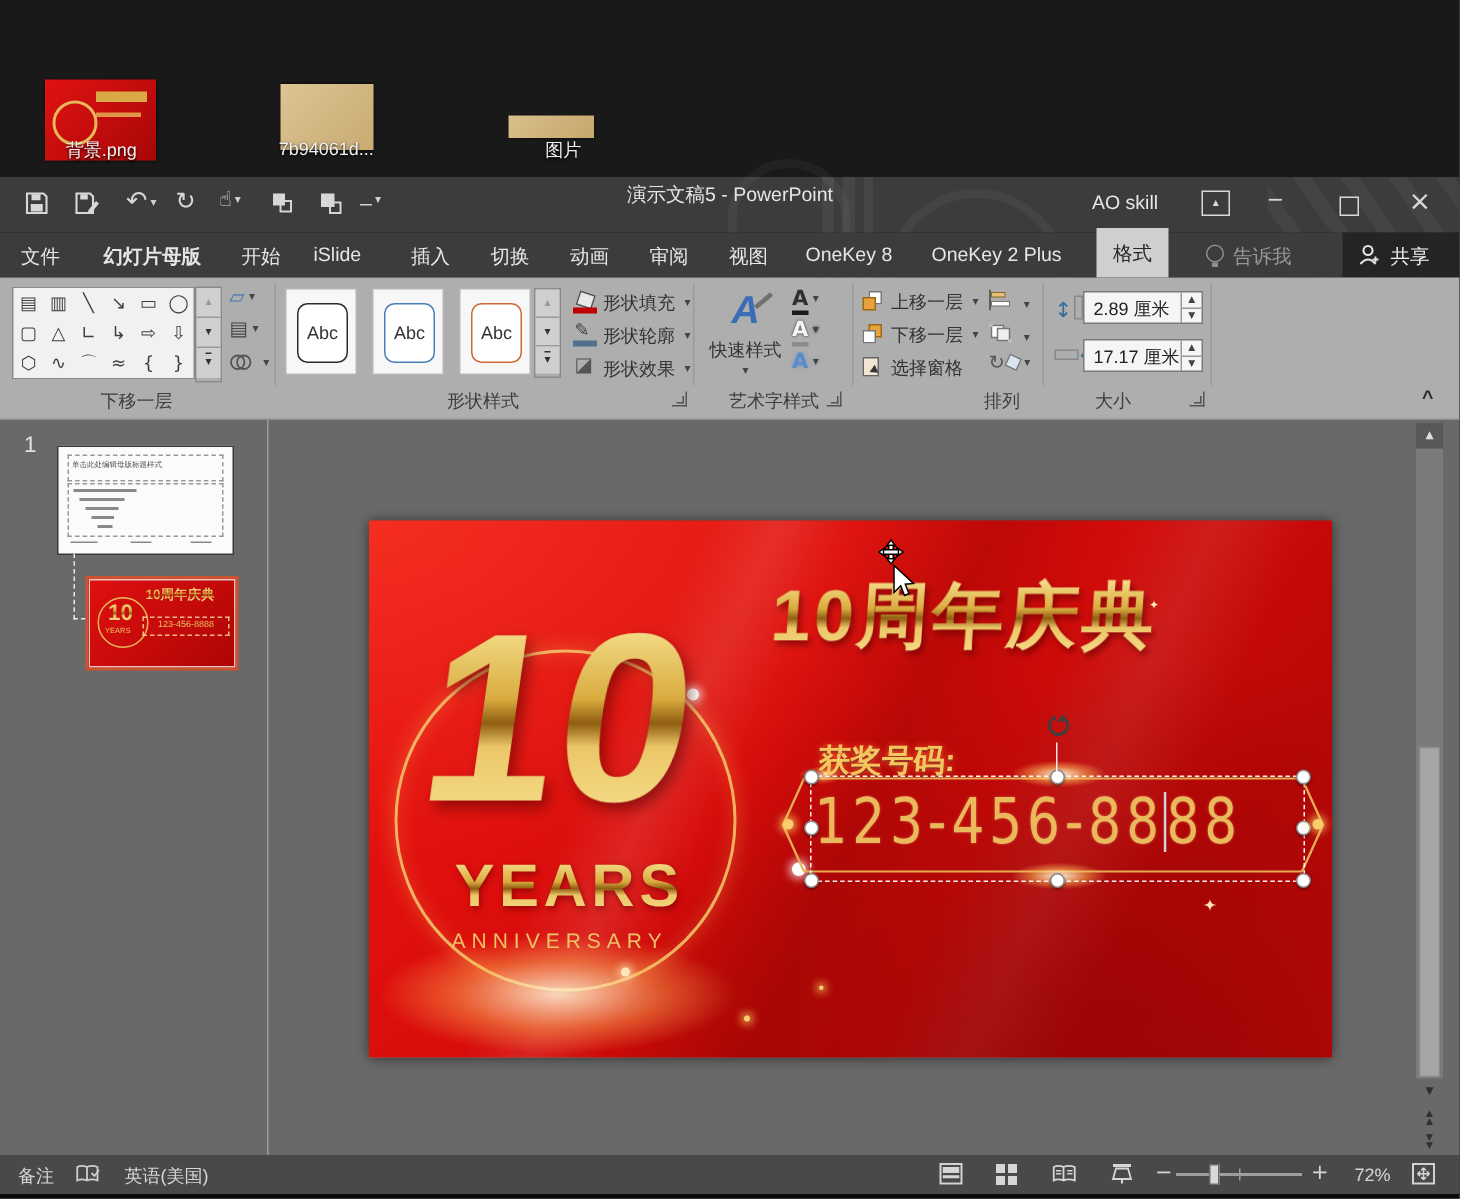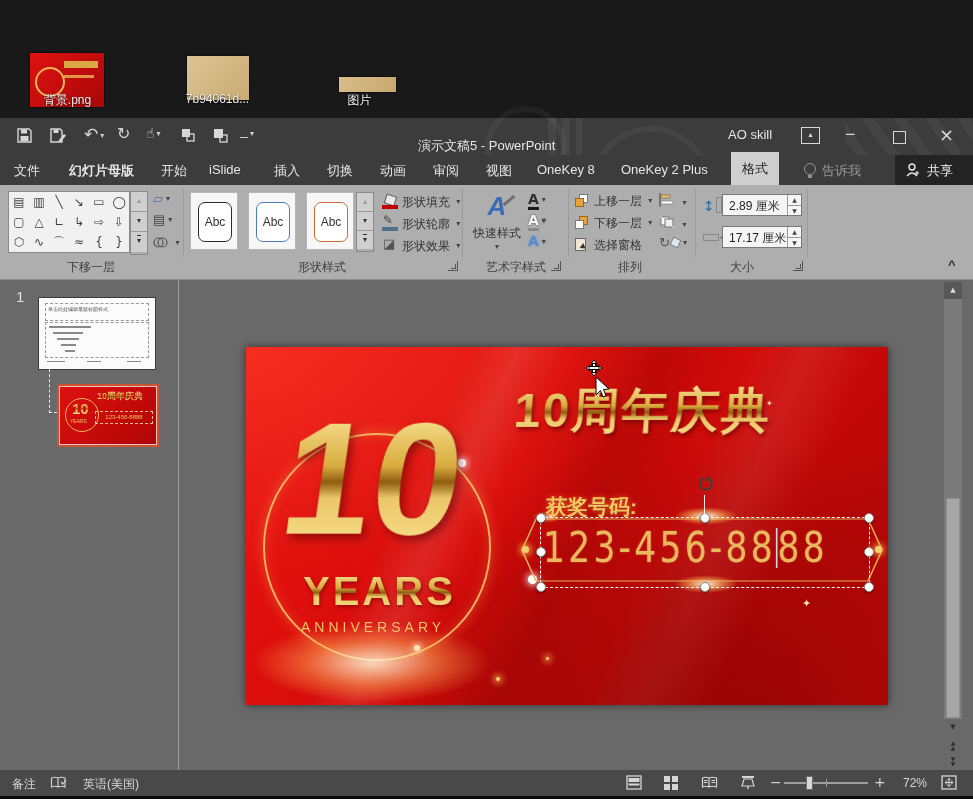--- a/index.html
+++ b/index.html
@@ -76,21 +76,21 @@
   <div class="dlabel abs" style="left:10px;top:92px;width:115px;">背景.png</div>
 
   <div class="abs" style="left:170px;top:50px;width:95px;height:60px;">
     <div class="abs" style="left:17px;top:6px;width:62px;height:44px;background:linear-gradient(135deg,#dcc494,#c9ab72);box-shadow:0 0 2px #000;"></div>
   </div>
   <div class="dlabel abs" style="left:160px;top:92px;width:115px;">7b94061d...</div>
 
   <div class="abs" style="left:320px;top:50px;width:95px;height:60px;">
     <div class="abs" style="left:19px;top:27px;width:57px;height:15px;background:linear-gradient(135deg,#d9bf8c,#c6a76d);box-shadow:0 0 2px #000;"></div>
   </div>
-  <div class="dlabel abs" style="left:312px;top:92px;width:95px;">图片</div>
+  <div class="dlabel abs" style="left:328px;top:92px;width:95px;">图片</div>
 </div>
 
 <div id="titlebar" class="abs">
   <div class="wm" style="left:485px;top:-12px;width:70px;height:70px;"></div>
   <div class="wm" style="left:590px;top:8px;width:110px;height:110px;"></div>
   <div class="abs" style="left:548px;top:0;width:34px;height:67px;background:repeating-linear-gradient(90deg,rgba(255,255,255,.05) 0 8px,transparent 8px 14px);"></div>
   <div class="abs" style="left:845px;top:0;width:128px;height:67px;background:repeating-linear-gradient(55deg,rgba(255,255,255,.04) 0 10px,transparent 10px 26px);"></div>
 
   <span class="qicon" style="left:16px;top:9px;">
     <svg width="17" height="17" viewBox="0 0 17 17">
@@ -116,21 +116,21 @@
       </svg>
   </span>
   <span class="qicon" style="left:212px;top:9px;">
     <svg width="17" height="16" viewBox="0 0 17 16">
         <rect x="2" y="2" width="9" height="9" fill="#d8d8d8"></rect>
         <rect x="8" y="8" width="7" height="7" fill="none" stroke="#d8d8d8" stroke-width="1.3"></rect>
       </svg>
   </span>
   <span class="qicon ddl" style="left:240px;top:6px;"><span style="display:inline-block;width:8px;border-top:1px solid #cfcfcf;"></span></span>
 
-  <span class="ttext abs" style="left:418px;top:19px;">演示文稿5 - PowerPoint</span>
+  <span class="ttext abs" style="left:418px;top:3px;">演示文稿5 - PowerPoint</span>
   <span class="ttext abs" style="left:728px;top:9px;text-align:center;">AO skill</span>
 
   <span class="abs" style="left:801px;top:9px;width:17px;height:15px;border:1px solid #d8d8d8;text-align:center;line-height:13px;font-size:8px;color:#d8d8d8;">▴</span>
   <span class="abs g" style="left:846px;top:8px;color:#d8d8d8;font-size:14px;">─</span>
   <span class="abs" style="left:893px;top:13px;width:11px;height:11px;border:1px solid #d8d8d8;"></span>
   <span class="abs g" style="left:939px;top:6px;color:#d8d8d8;font-size:18px;">×</span>
 </div>
 
 <div id="tabrow" class="abs">
   <span class="tab" style="left:14px;">文件</span>
@@ -258,21 +258,21 @@
   </span>
   <span class="abs dd" style="left:659px;top:30px;">
     <svg width="16" height="14" viewBox="0 0 16 14" style="display:inline-block;">
         <rect x="2" y="2" width="8" height="8" fill="#fff" stroke="#777" stroke-width="1"></rect>
         <rect x="6" y="4" width="8" height="8" fill="#eee" stroke="#777" stroke-width="1"></rect>
         <rect x="0.5" y="0.5" width="2.5" height="2.5" fill="#bbb"></rect>
         <rect x="13" y="11" width="2.5" height="2.5" fill="#bbb"></rect>
       </svg>
   </span>
   <span class="abs g dd" style="left:659px;top:50px;font-size:13px;color:#555;"><span>↻</span><span style="display:inline-block;width:7px;height:7px;border:1px solid #777;background:#d9e6f2;transform:rotate(25deg);margin-left:1px;"></span></span>
-  <div class="glabel" style="left:580px;width:100px;">排列</div>
+  <div class="glabel" style="left:580px;width:100px;text-align:right;">排列</div>
 
   <span class="abs g" style="left:703px;top:12px;font-size:14px;color:#2e6da0;">↕<span style="display:inline-block;width:4px;height:14px;border:1px solid #888;vertical-align:-2px;margin-left:1px;"></span></span>
   <div class="spinfield" style="left:722px;top:9px;">
     <span class="spintext">2.89 厘米</span>
     <span class="spincol g">
         <span>▲</span>
         <span style="border-top:1px solid #9a9a9a;">▼</span>
       </span>
   </div>
   <span class="abs g" style="left:703px;top:44px;font-size:14px;color:#2e6da0;"><span style="display:inline-block;width:14px;height:5px;border:1px solid #888;vertical-align:1px;margin-right:1px;"></span>↔</span>

